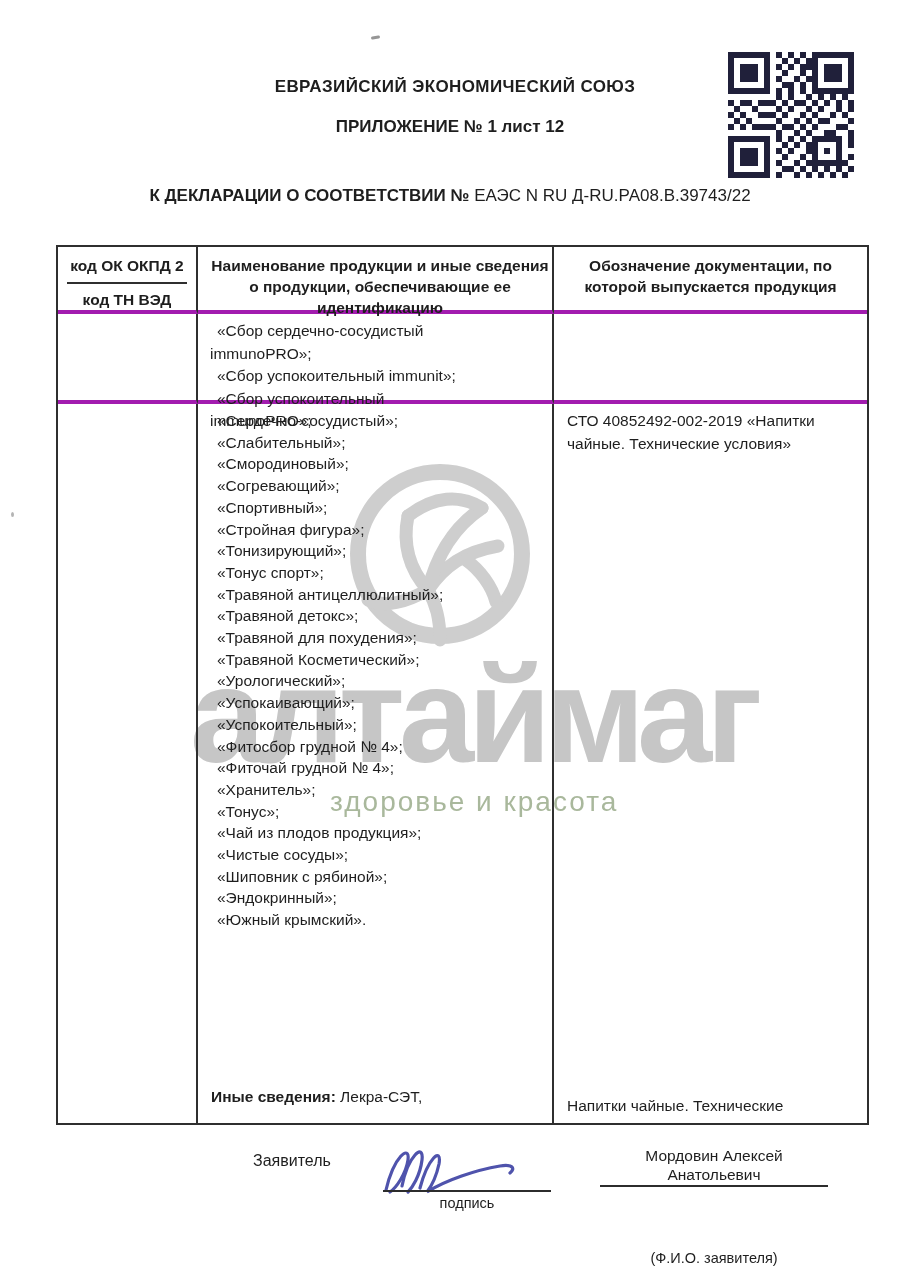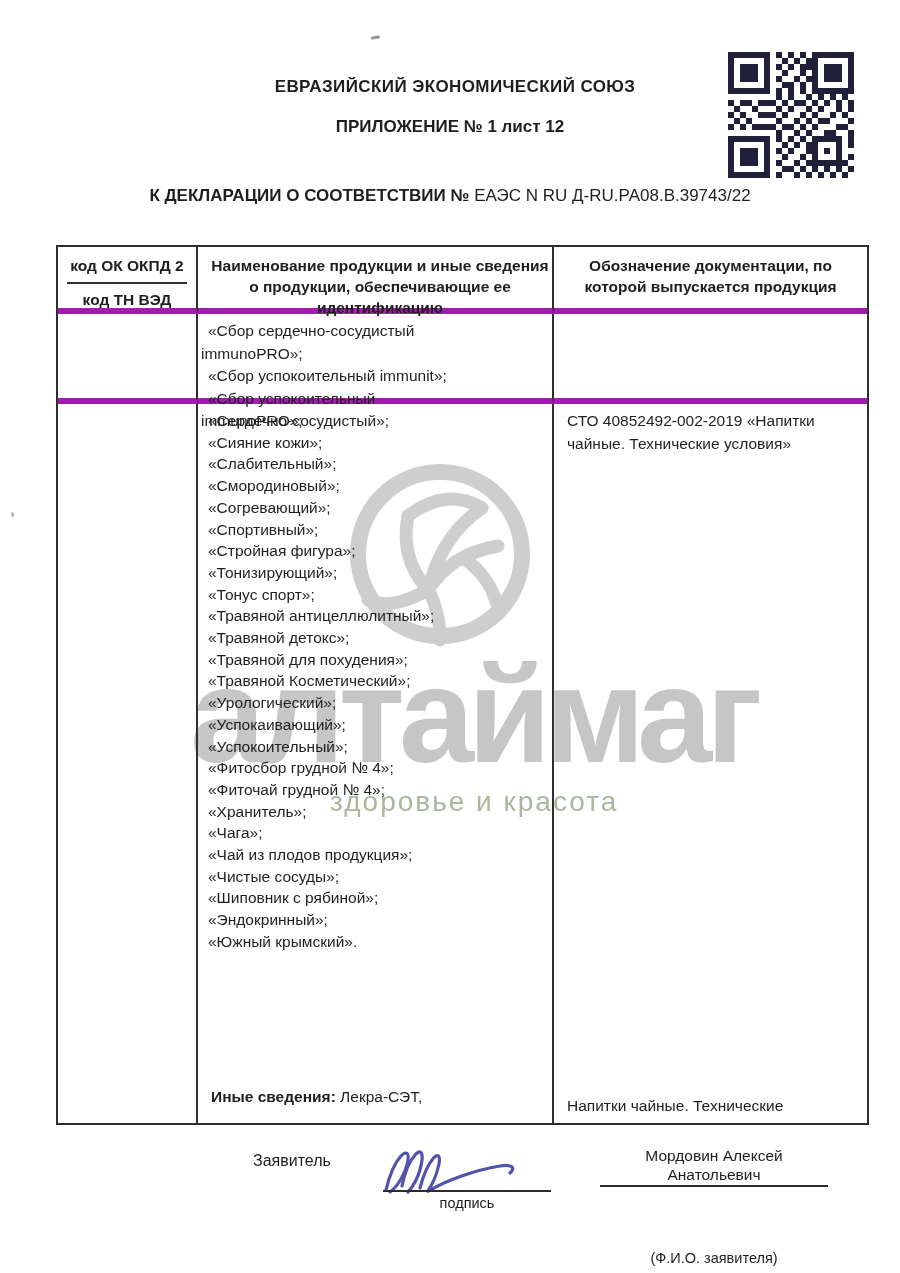--- a/index.html
+++ b/index.html
@@ -40,26 +40,26 @@
   .qr{position:absolute; left:728px; top:52px; width:126px; height:126px; z-index:2; shape-rendering:crispEdges;}
   .qr .dark{fill:var(--qr,#20203a);}
   .qr .lite{fill:#ffffff;}
 
   
   .table{
     position:absolute; left:56px; top:245px; z-index:2;
     display:grid; grid-template-columns:140px 356px 313px; grid-template-rows:67px 90px 719px;
     border:2px solid #2f2f2f; background:transparent;
   }
-  .cell{border-right:2px solid #2f2f2f; border-bottom:6px solid #a21caf; position:relative;}
+  .cell{border-right:2px solid #2f2f2f; border-bottom:4px solid #a21caf; position:relative;}
   .cell.last-col{border-right:none;}
   .cell.last-row{border-bottom:none;}
   .th{font-weight:bold; font-size:15.5px; line-height:21px; text-align:center; padding-top:8px;}
   .th-col1 .divider{width:120px; border-top:2px solid #2f2f2f; margin:6px auto 5px auto;}
-  .products{padding:6px 10px 0 3px; font-size:15.5px;}
+  .products{padding:6px 10px 0 12px; font-size:15.5px;}
   .products .li{line-height:22.5px; text-indent:7px;}
   .products-r1 .li{max-width:262px;}
   .products-r2 .li{line-height:21.7px;}
   .other-info{position:absolute; left:13px; right:6px; bottom:17px; font-size:15.5px;}
   .other-info .lbl{font-weight:bold;}
   .docref{padding:6px 10px 0 13px; font-size:15.5px; line-height:22.5px;}
   .docref-bottom{position:absolute; left:13px; bottom:8px; font-size:15.5px;}
 
   
   .sig-area{position:absolute; inset:0; z-index:3; font-size:16px;}
@@ -133,39 +133,38 @@
     <div class="cell products products-r1" data-interactable="false">
       <div class="li" data-interactable="false">«Сбор сердечно-сосудистый immunoPRO»;</div>
       <div class="li" data-interactable="false">«Сбор успокоительный immunit»;</div>
       <div class="li" data-interactable="false">«Сбор успокоительный immunoPRO»;</div>
     </div>
     <div class="cell last-col" data-interactable="false"></div>
 
     <div class="cell last-row" data-interactable="false"></div>
     <div class="cell last-row products products-r2" data-interactable="false">
       <div class="li" data-interactable="false">«Сердечно-сосудистый»;</div>
-      <div class="li" data-interactable="false">«Сияние кожи»;</div>
       <div class="li" data-interactable="false">«Слабительный»;</div>
       <div class="li" data-interactable="false">«Смородиновый»;</div>
       <div class="li" data-interactable="false">«Согревающий»;</div>
       <div class="li" data-interactable="false">«Спортивный»;</div>
       <div class="li" data-interactable="false">«Стройная фигура»;</div>
       <div class="li" data-interactable="false">«Тонизирующий»;</div>
       <div class="li" data-interactable="false">«Тонус спорт»;</div>
       <div class="li" data-interactable="false">«Травяной антицеллюлитный»;</div>
       <div class="li" data-interactable="false">«Травяной детокс»;</div>
       <div class="li" data-interactable="false">«Травяной для похудения»;</div>
       <div class="li" data-interactable="false">«Травяной Косметический»;</div>
       <div class="li" data-interactable="false">«Урологический»;</div>
       <div class="li" data-interactable="false">«Успокаивающий»;</div>
       <div class="li" data-interactable="false">«Успокоительный»;</div>
       <div class="li" data-interactable="false">«Фитосбор грудной № 4»;</div>
       <div class="li" data-interactable="false">«Фиточай грудной № 4»;</div>
       <div class="li" data-interactable="false">«Хранитель»;</div>
-      <div class="li" data-interactable="false">«Чага»;</div>
+      <div class="li" data-interactable="false">«Тонус»;</div>
       <div class="li" data-interactable="false">«Чай из плодов продукция»;</div>
       <div class="li" data-interactable="false">«Чистые сосуды»;</div>
       <div class="li" data-interactable="false">«Шиповник с рябиной»;</div>
       <div class="li" data-interactable="false">«Эндокринный»;</div>
       <div class="li" data-interactable="false">«Южный крымский».</div>
       <div class="other-info" data-interactable="false">
         <span class="lbl" data-interactable="false">Иные сведения:</span><span data-interactable="false"> Лекра-СЭТ,</span>
       </div>
     </div>
     <div class="cell last-row last-col" data-interactable="false">

